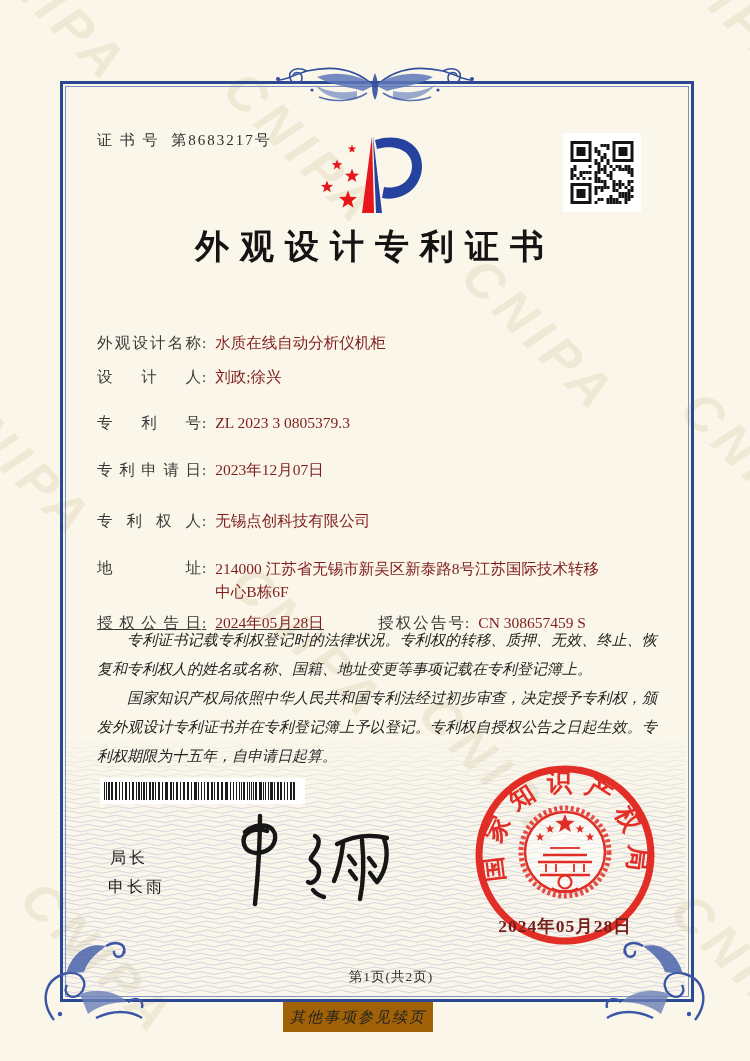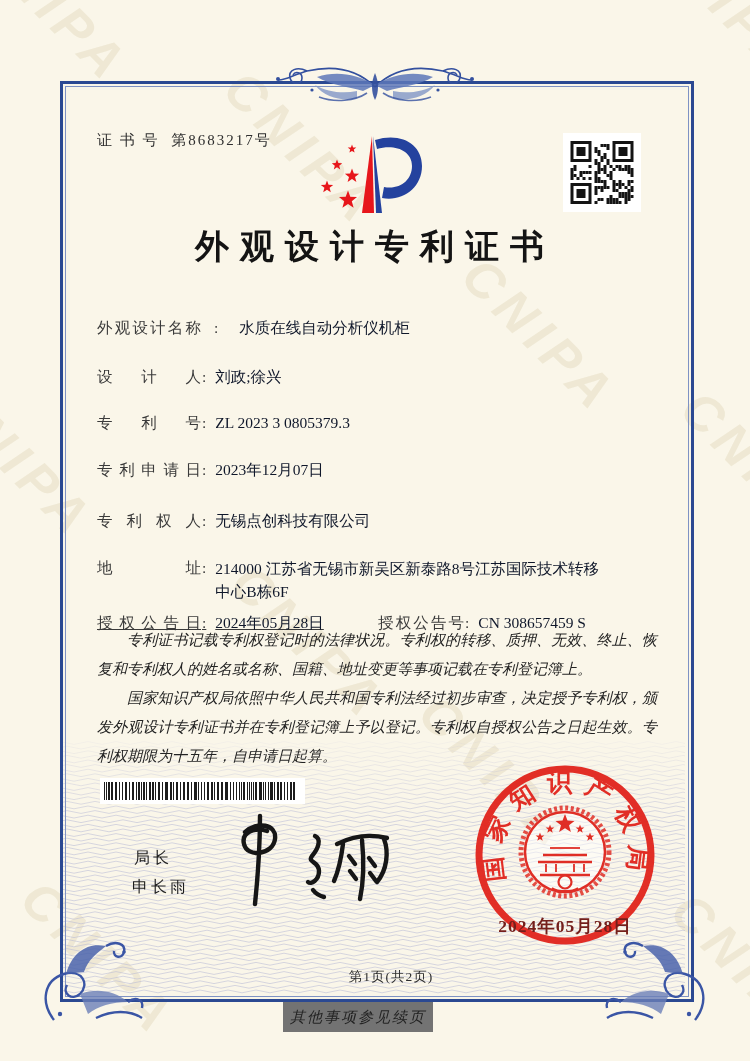--- a/index.html
+++ b/index.html
@@ -20,30 +20,30 @@
   
   .certno{position:absolute;left:97px;top:131px;font-size:15px;color:#2f2f2f;
       letter-spacing:2px;z-index:2;text-align:right;}
   .title{position:absolute;left:0;right:0;top:224px;text-align:center;font-size:34px;
       font-weight:bold;color:#141414;letter-spacing:11px;z-index:2;}
   .field-row{position:absolute;left:97px;display:flex;align-items:flex-start;
       font-size:15.5px;color:#3a3a3a;z-index:2;line-height:22px;}
   .flabel{display:inline-block;width:104px;text-align:justify;text-align-last:justify;}
   .flabel.narrow{width:86px;}
   .fcolon{display:inline-block;margin:0 9px 0 1px;}
-  .fvalue{display:inline-block;color:#0f172a;}
+  .fvalue{display:inline-block;color:#7f1d1d;}
   .fvalue.addr{max-width:396px;line-height:23px;}
   .legal{position:absolute;left:97px;top:626px;width:560px;font-size:15px;
       line-height:29px;color:#232323;text-align:justify;font-style:italic;z-index:2;}
   .legal p{margin:0;text-indent:2em;}
   .signer{position:absolute;left:110px;font-family:"Liberation Sans","DejaVu Sans",sans-serif;
-      font-size:16px;color:#1c1c1c;letter-spacing:3px;z-index:3;margin-left:24px;}
+      font-size:16px;color:#1c1c1c;letter-spacing:3px;z-index:3;}
   .pageno{position:absolute;left:0;right:0;top:968px;text-align:center;font-size:13.5px;
       color:#2e2e2e;letter-spacing:1px;z-index:2;padding-left:32px;}
-  .footnote{position:absolute;left:283px;top:1002px;width:150px;height:30px;background:#737373;
+  .footnote{position:absolute;left:283px;top:1002px;width:150px;height:30px;background:#a16207;
       display:flex;align-items:center;justify-content:center;font-size:15px;font-style:italic;
       color:#232323;letter-spacing:2px;z-index:2;}
   svg{display:block;}
 </style>
 </head>
 <body>
 
 <div class="page">
 
   <div class="wm" style="left:-45px;top:-25px;">CNIPA</div>
@@ -305,21 +305,21 @@
         <rect x="39" y="60" width="3" height="3"></rect>
         <rect x="42" y="60" width="3" height="3"></rect>
         <rect x="45" y="60" width="3" height="3"></rect>
         <rect x="48" y="60" width="3" height="3"></rect>
         <rect x="54" y="60" width="3" height="3"></rect>
       </g>
   </svg>
 
   <div class="title">外观设计专利证书</div>
 
-  <div class="field-row" style="top:317px;gap:12px;">
+  <div class="field-row" style="top:332px;">
     <span class="flabel">外观设计名称</span>
       <span class="fcolon">:</span>
       <span class="fvalue">水质在线自动分析仪机柜</span>
   </div>
   <div class="field-row" style="top:366px;">
     <span class="flabel">设计人</span>
       <span class="fcolon">:</span>
       <span class="fvalue">刘政;徐兴</span>
   </div>
   <div class="field-row" style="top:412px;">

